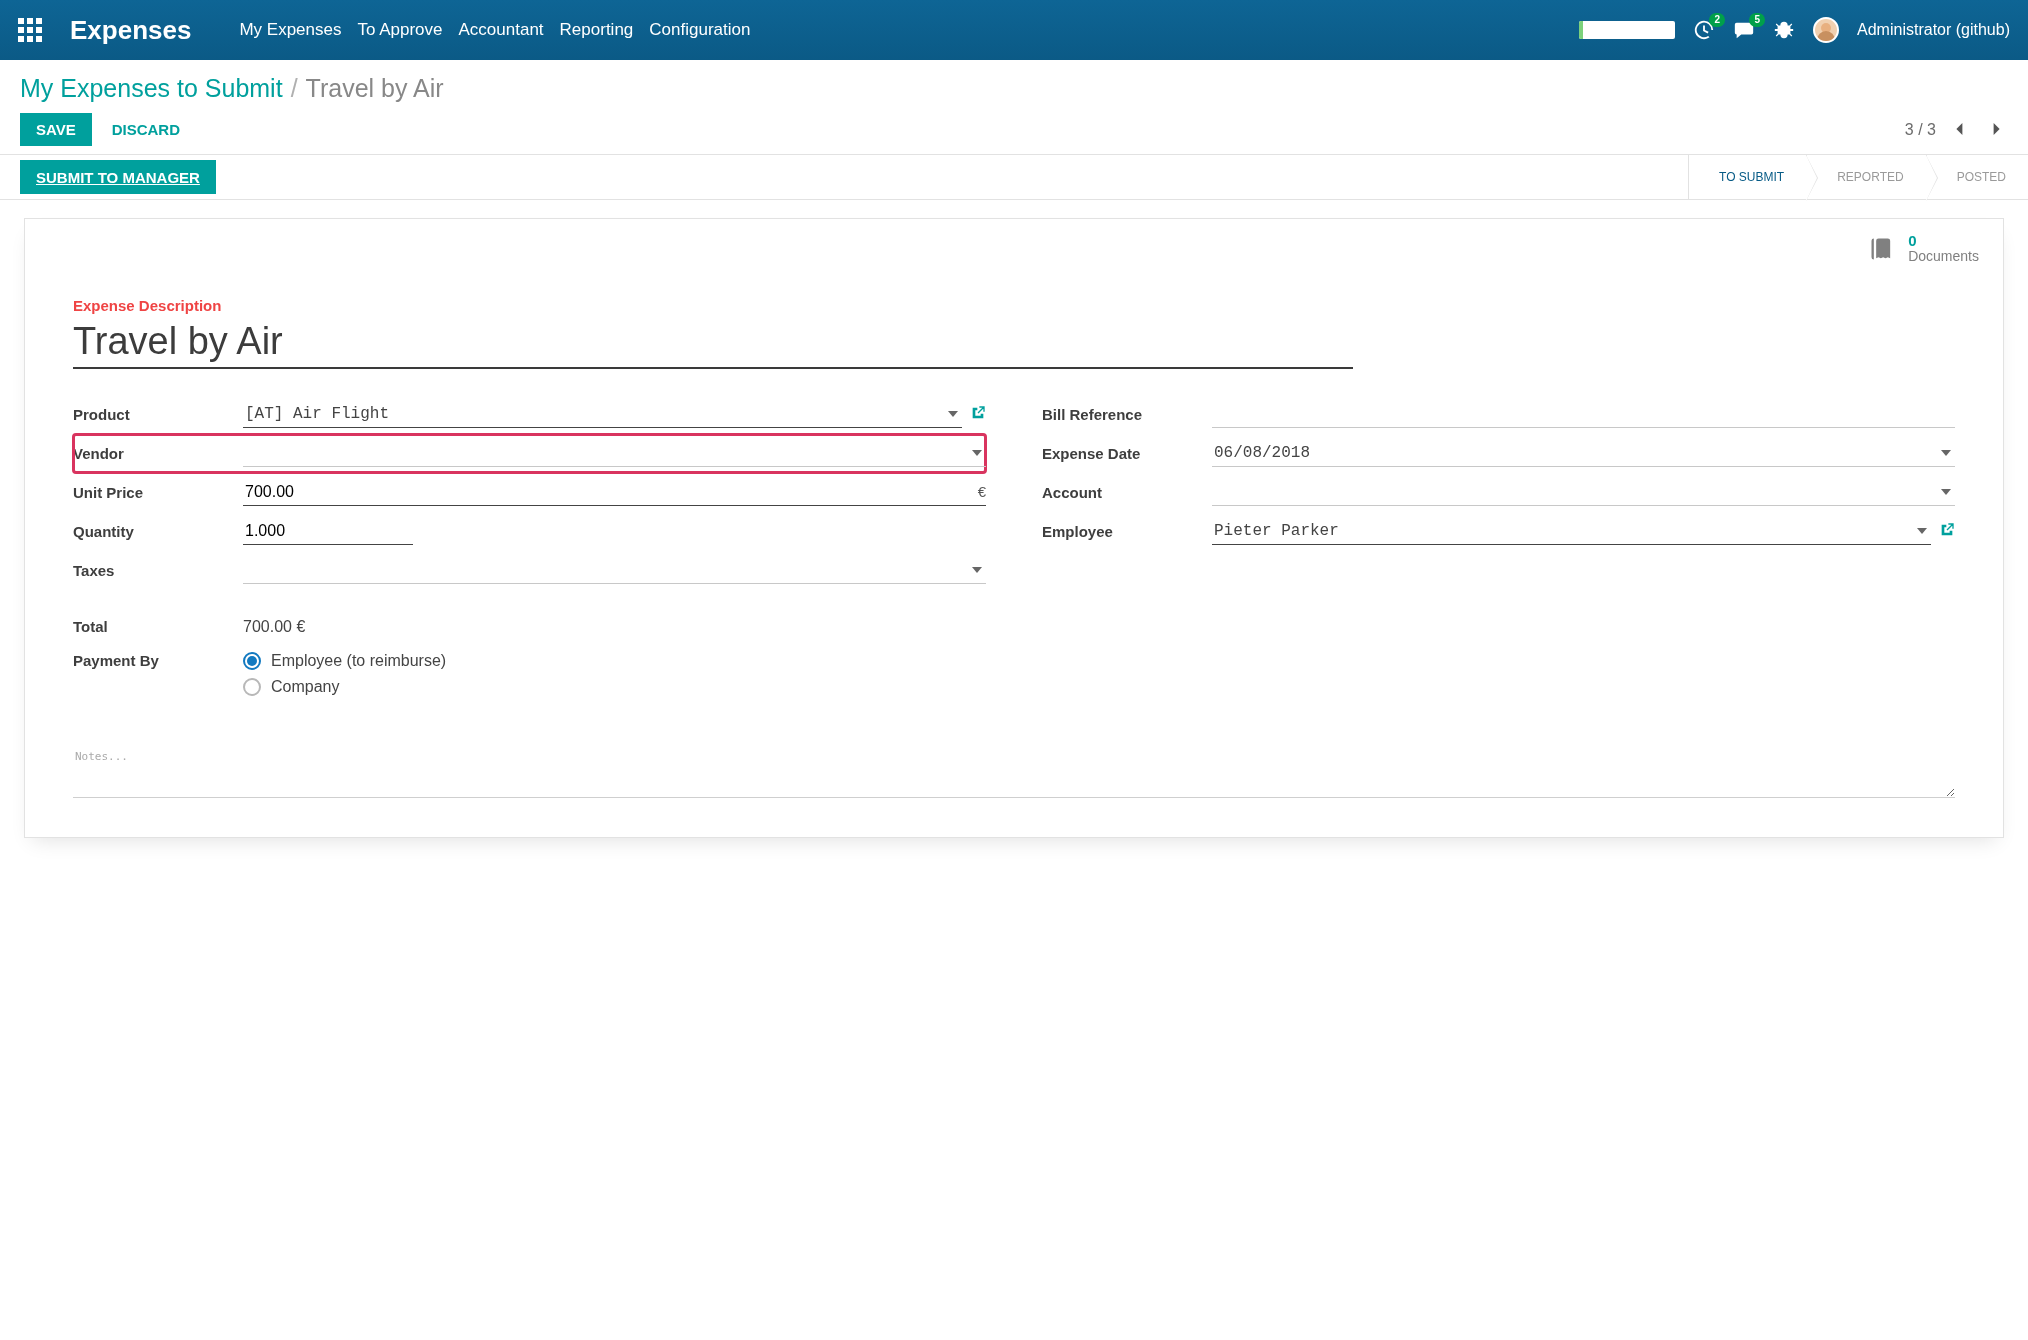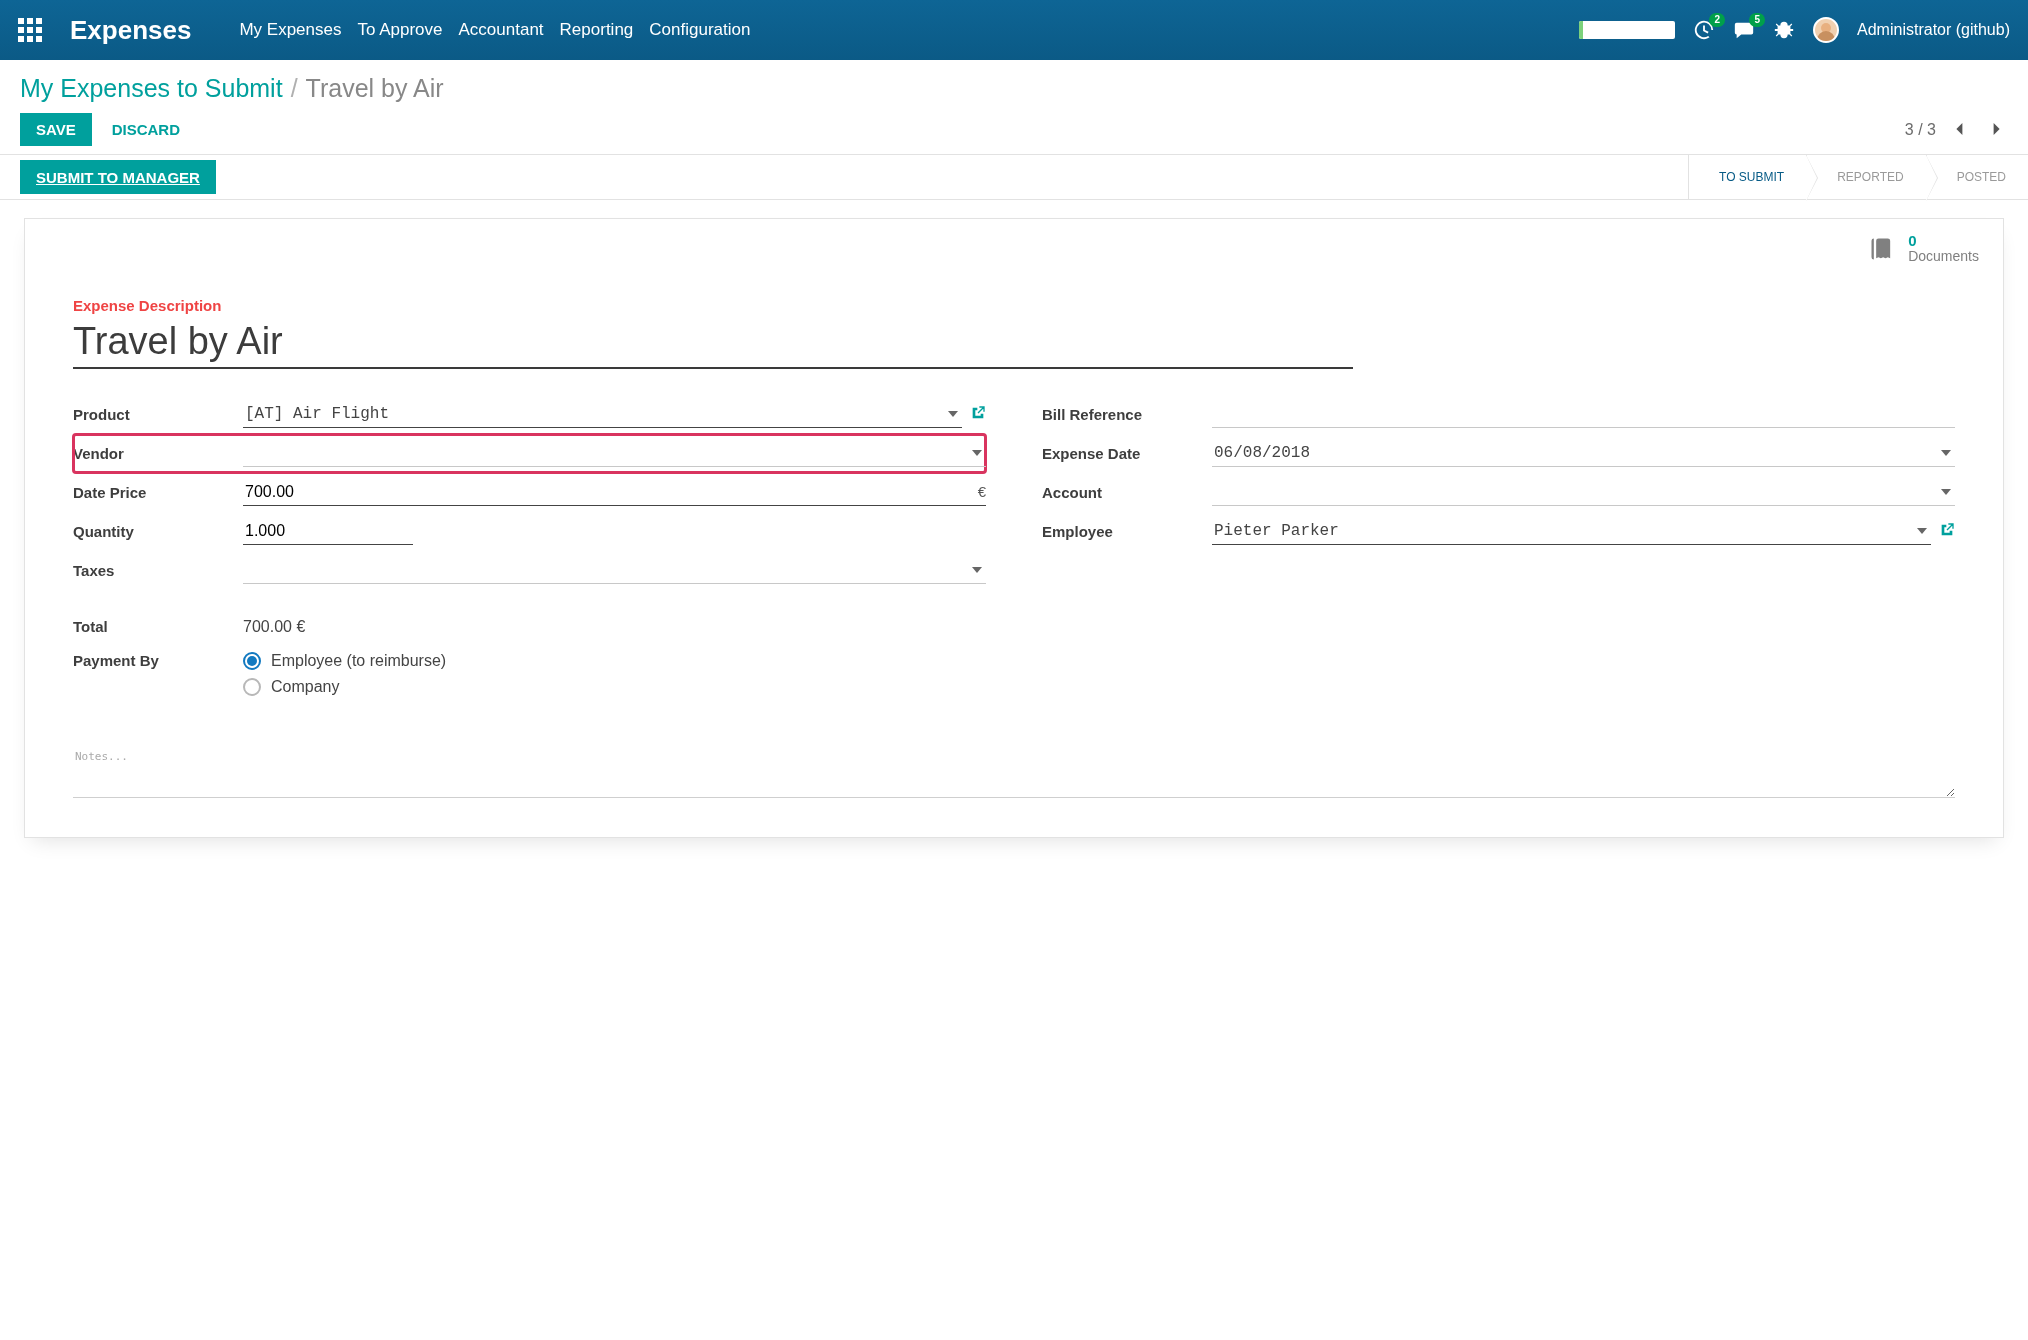--- a/index.html
+++ b/index.html
@@ -341,21 +341,21 @@
                   <div style="position:relative; flex:1;">
                     <input class="m2o-input m2o-light" value="" style="">
                     <span class="caret-down"><svg viewBox="0 0 10 10">
                             <path d="M0 2h10L5 8z"></path>
                           </svg></span>
                   </div>
                 </div>
               </td>
             </tr>
             <tr>
-              <td class="flabel">Date Price</td>
+              <td class="flabel">Unit Price</td>
               <td class="fvalue">
                 <div class="num-row">
                   <input value="700.00" style="">
                   <span class="unit-suffix">€</span>
                 </div>
               </td>
             </tr>
             <tr>
               <td class="flabel">Quantity</td>
               <td class="fvalue">

